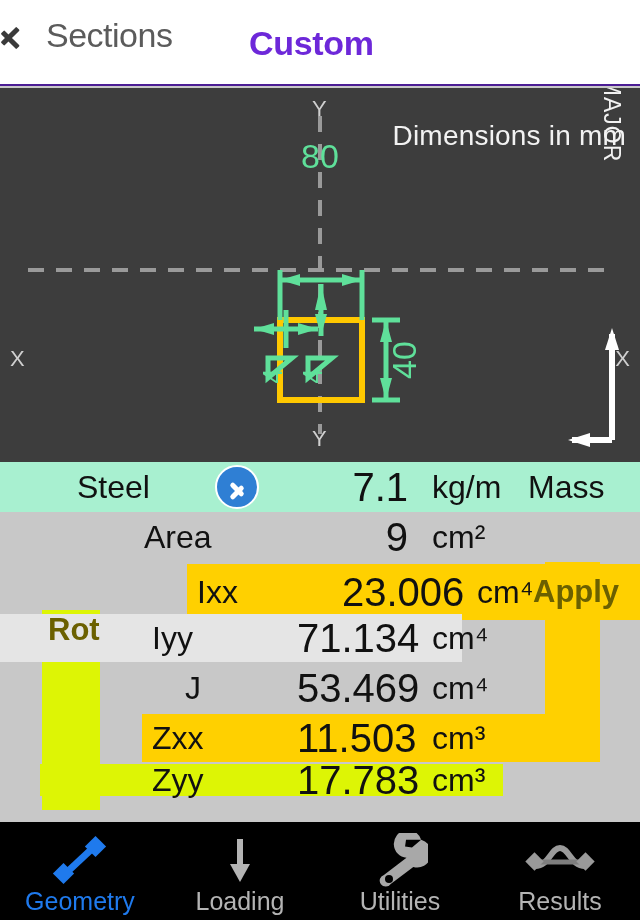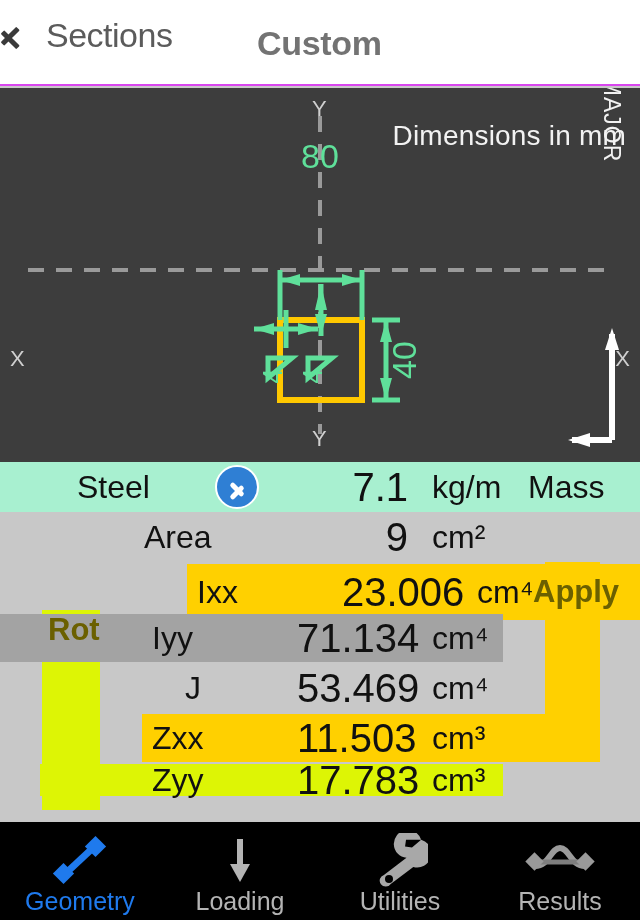--- a/index.html
+++ b/index.html
@@ -8,41 +8,41 @@
     font-family:"Liberation Sans", sans-serif;
     background:#c8c8c8;
     overflow:hidden;
     position:relative;
   }
 
   
   .navbar {
     position:absolute; left:0; top:0; width:640px; height:86px;
     background:#ffffff;
-    border-bottom:2px solid #d946ef;
+    border-bottom:2px solid #4c1d95;
   }
   .back-btn {
     position:absolute; left:14px; top:16px;
     display:flex; align-items:center; gap:10px;
     cursor:pointer;
   }
   .chev-back {
     width:22px; height:38px;
     position:relative;
   }
   .chev-back::before,.chev-back::after{
     content:""; position:absolute; left:4px;
     width:22px; height:5px; background:#3a3a3a; border-radius:1px;
   }
   .chev-back::before{ top:9px; transform:rotate(135deg); transform-origin:left center;}
   .chev-back::after { top:28px; transform:rotate(-135deg); transform-origin:left center;}
   .back-label { font-size:34px; color:#5b5b5b; letter-spacing:-0.5px; }
   .nav-title {
-    position:absolute; left:257px; top:24px;
-    font-size:34px; font-weight:bold; color:#737373; letter-spacing:-0.3px;
+    position:absolute; left:249px; top:24px;
+    font-size:34px; font-weight:bold; color:#6d28d9; letter-spacing:-0.3px;
   }
 
   
   .diagram {
     position:absolute; left:0; top:88px; width:640px; height:374px;
     background:#3d3d3d; overflow:hidden;
   }
   .dim-note {
     position:absolute; right:14px; top:8px;
     color:#f2f2f2; font-size:28px; letter-spacing:0.2px;margin-top:24px;
@@ -194,21 +194,21 @@
     <span class="val" style="position:absolute;left:300px;width:108px;">9</span>
     <span class="unit" style="position:absolute;left:432px;">cm²</span>
   </div>
 
   <div class="bar" style="left:142px;top:102px;width:458px;height:56px;background:#FFD000;margin-left:45px;">
     <span class="lbl" style="position:absolute;left:10px;">Ixx</span>
     <span class="val" style="position:absolute;left:155px;width:110px;">23.006</span>
     <span class="unit" style="position:absolute;left:290px;">cm⁴</span>
   </div>
 
-  <div class="bar" style="left:0;top:152px;width:503px;height:48px;background:#a3a3a3;">
+  <div class="bar" style="left:0;top:152px;width:462px;height:48px;background:#e5e5e5;">
     <span class="lbl" style="position:absolute;left:152px;">Iyy</span>
     <span class="val" style="position:absolute;left:297px;width:110px;">71.134</span>
     <span class="unit" style="position:absolute;left:432px;">cm⁴</span>
   </div>
 
   <div class="bar" style="left:100px;top:202px;width:445px;height:48px;background:#C8C8C8;">
     <span class="lbl" style="position:absolute;left:85px;">J</span>
     <span class="val" style="position:absolute;left:197px;width:110px;">53.469</span>
     <span class="unit" style="position:absolute;left:332px;">cm⁴</span>
   </div>

